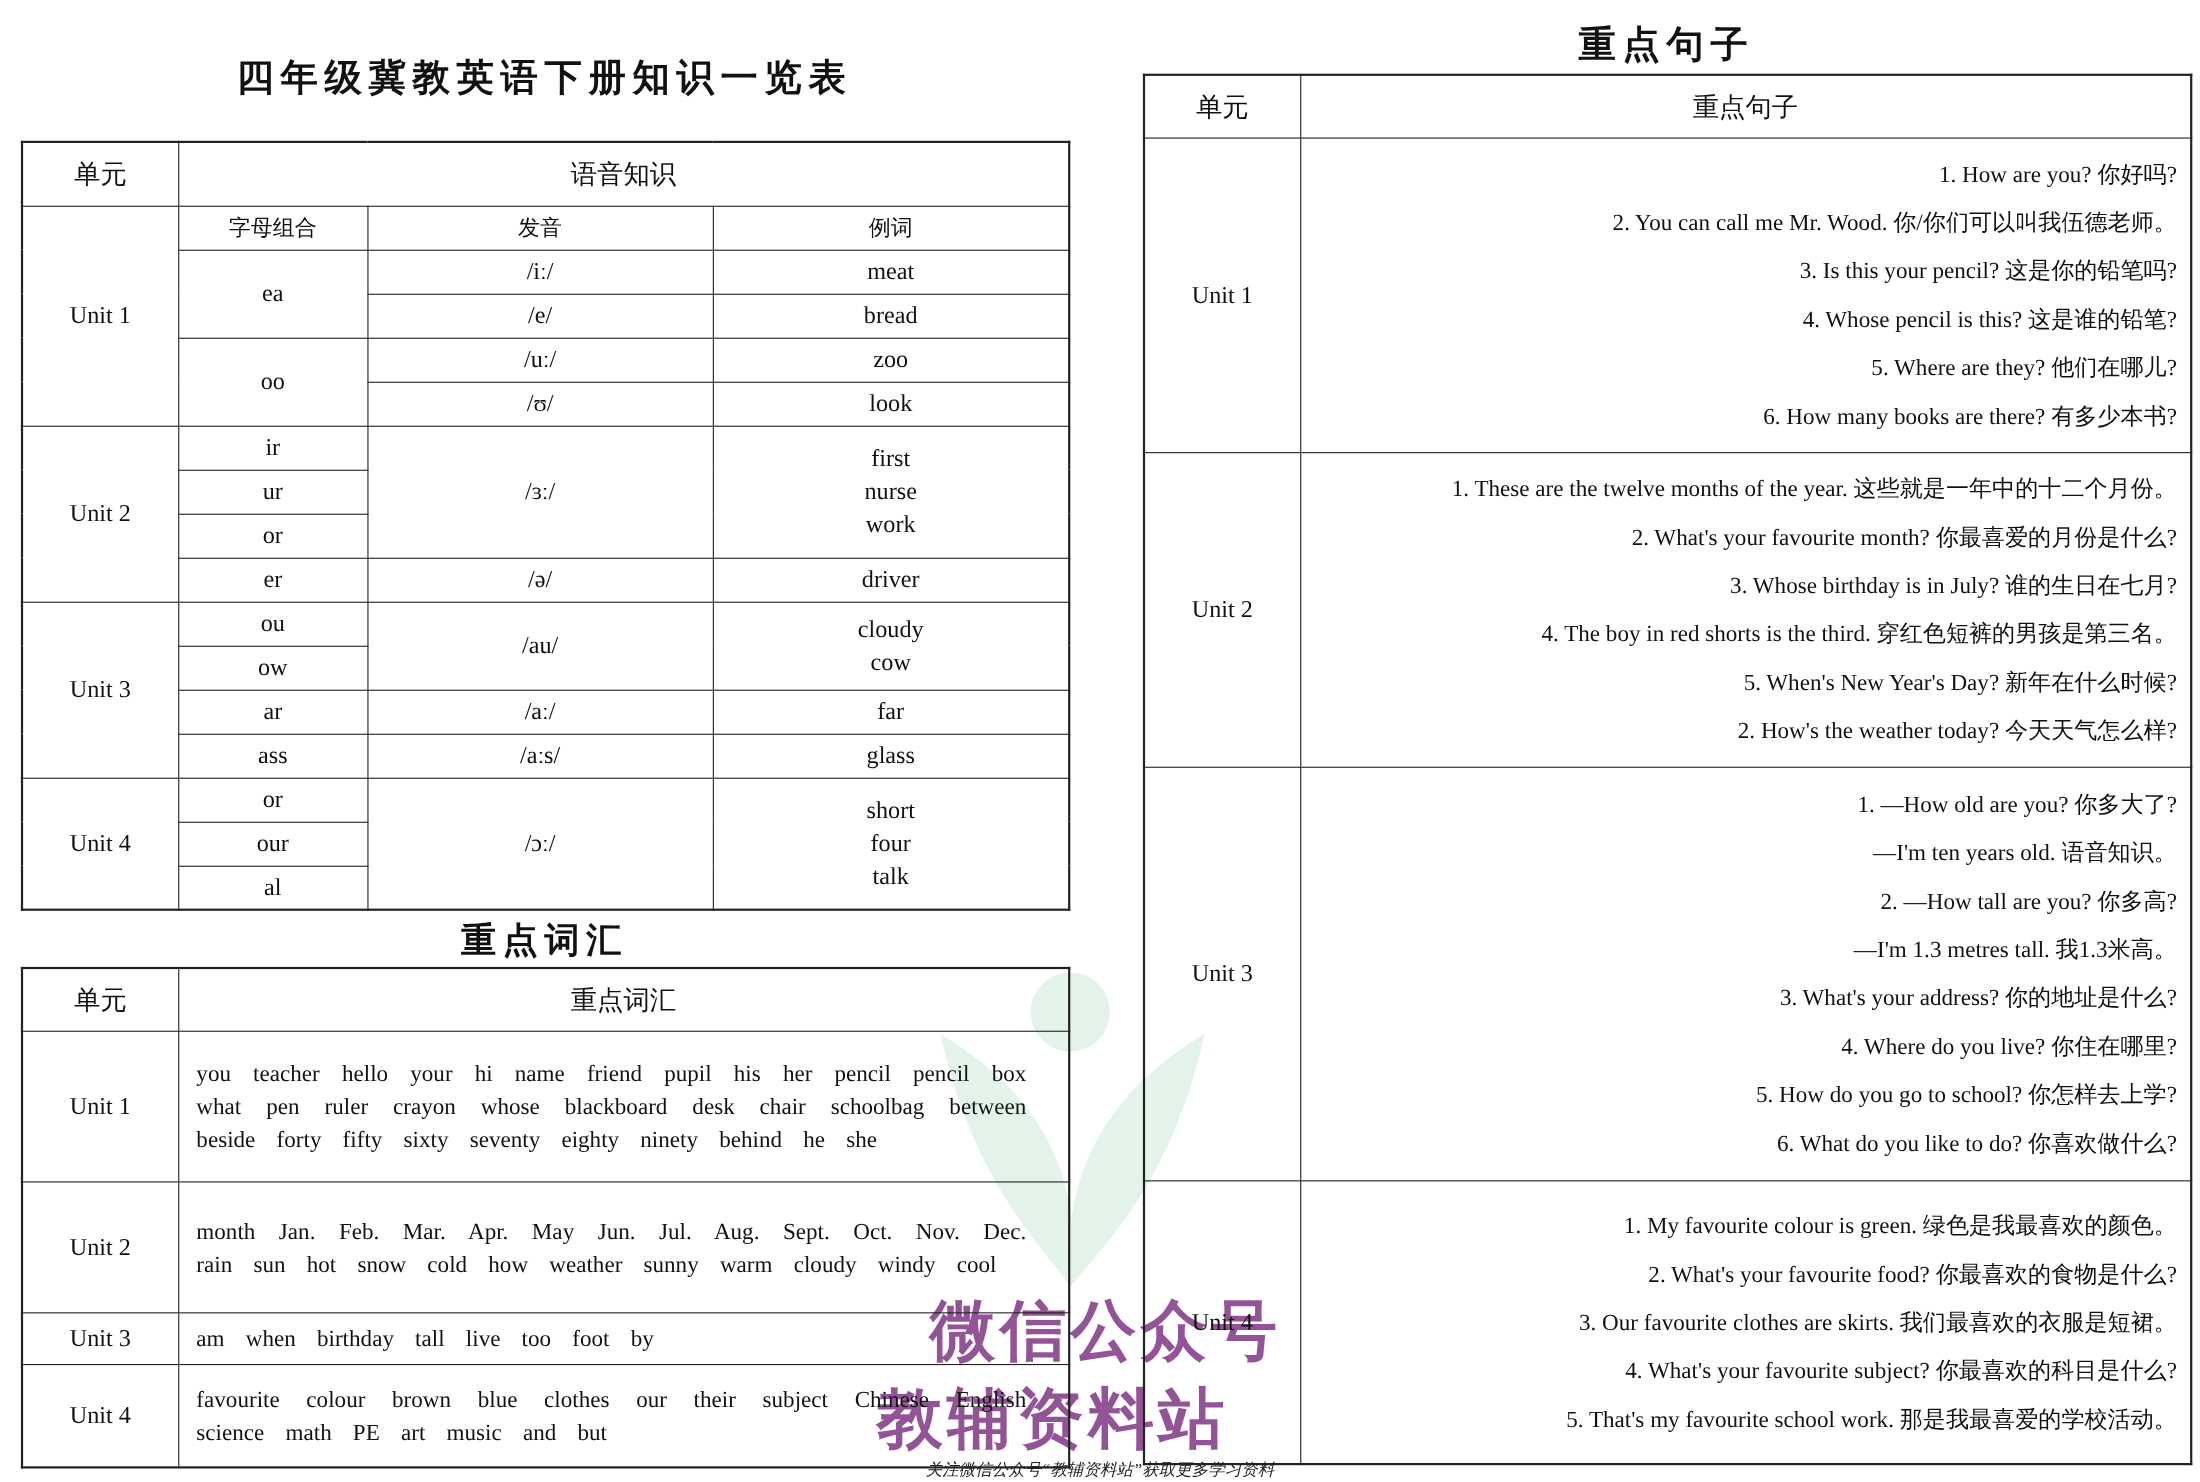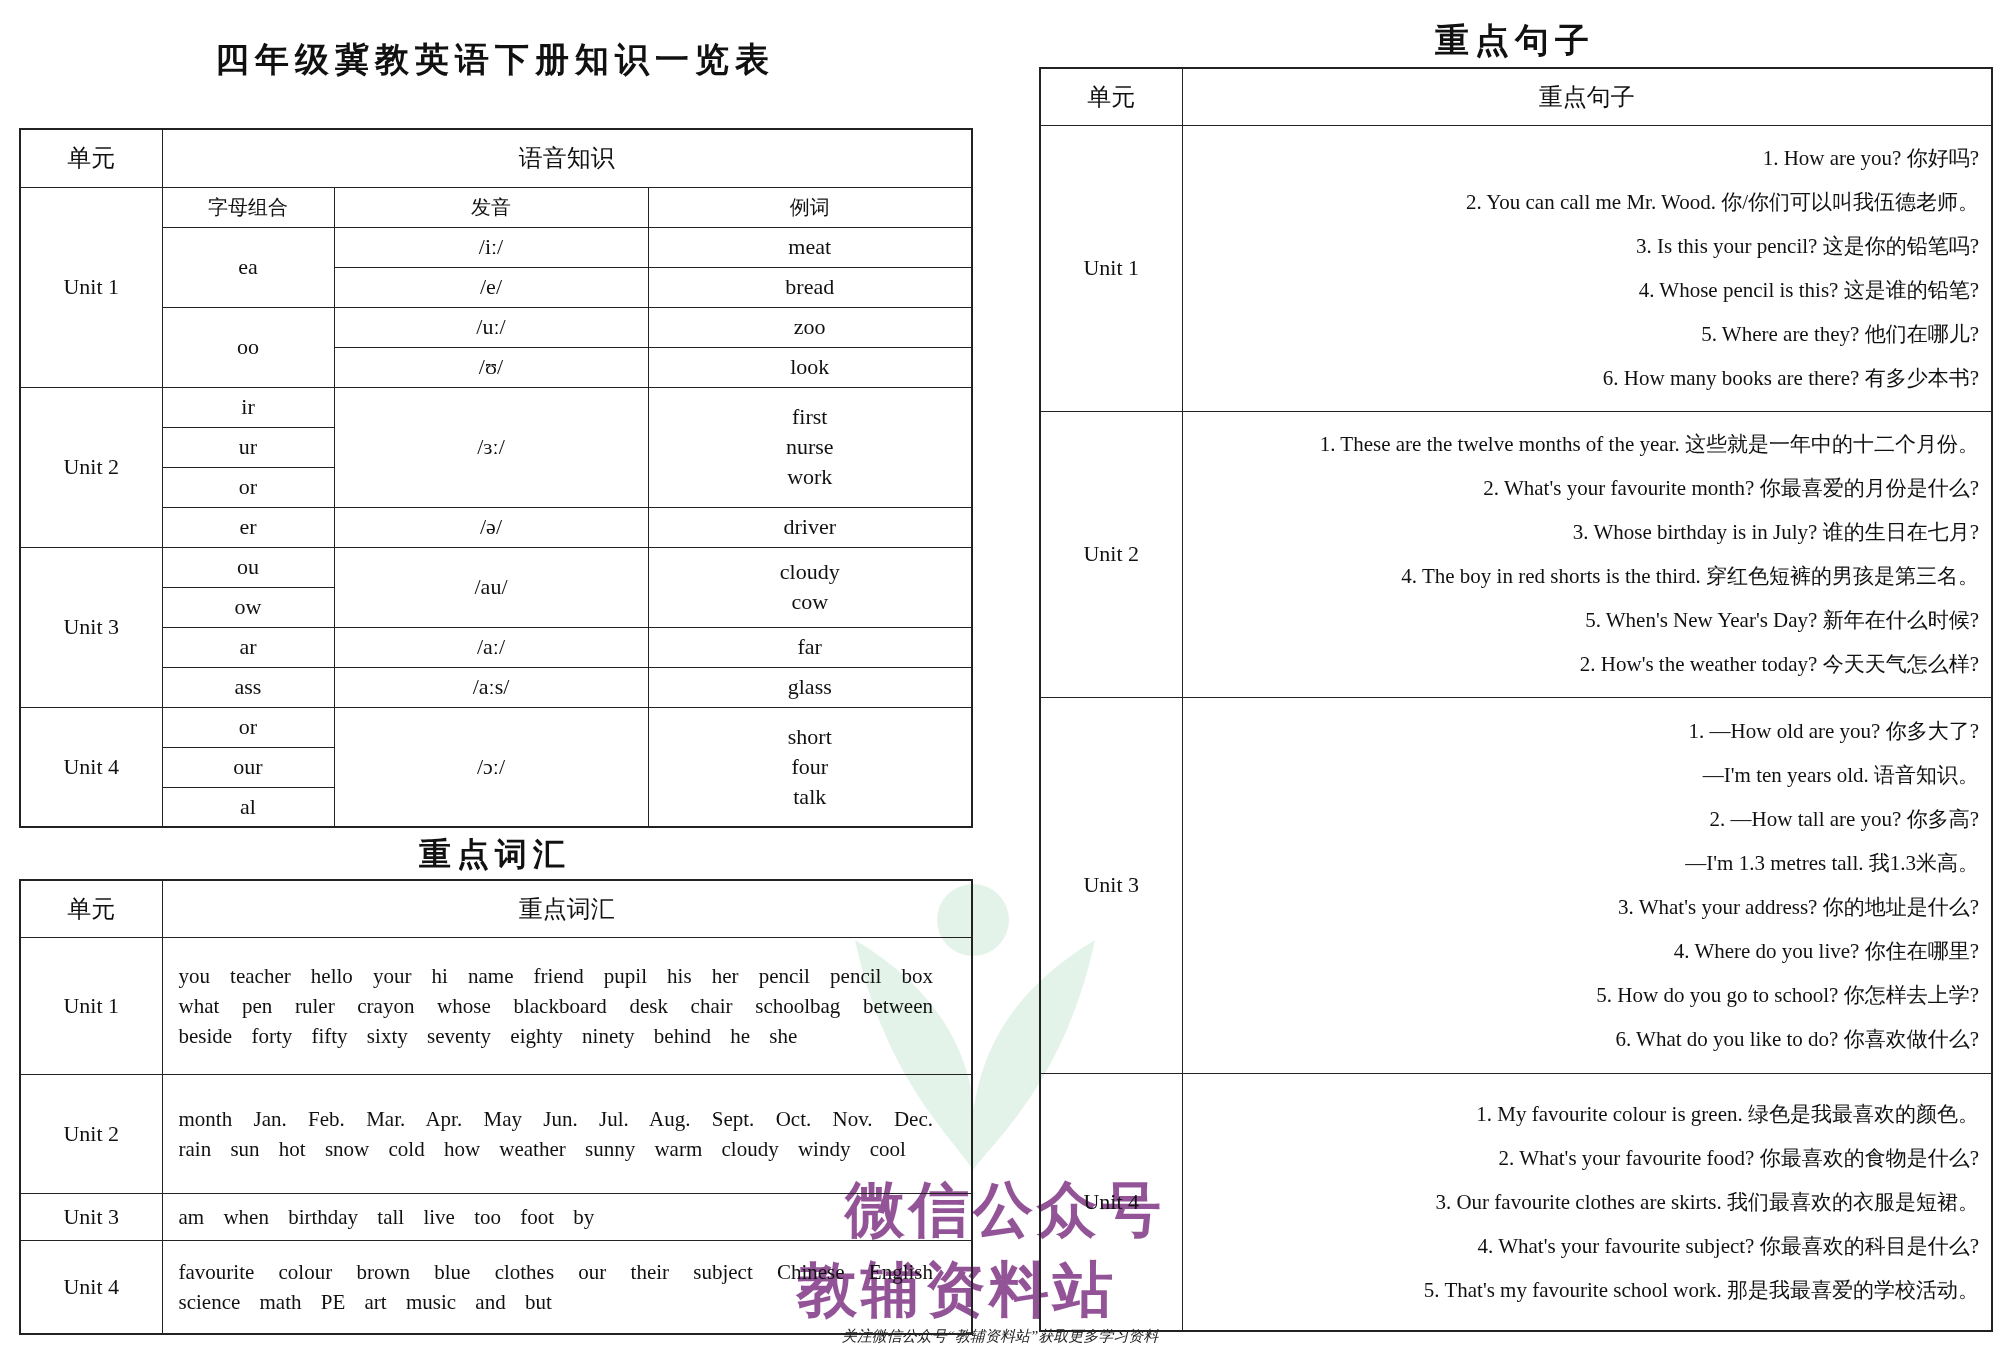--- a/index.html
+++ b/index.html
@@ -25,21 +25,21 @@
 <div class="abs" style="left:845px;top:880px;width:260px;height:300px;">
   <svg width="260" height="300" viewBox="0 0 260 300">
     <circle cx="128" cy="40" r="36" fill="#e3f3ea"></circle>
     <path d="M10 60 C40 200 110 260 128 290 C140 200 110 120 10 60Z" fill="#e3f3ea"></path>
     <path d="M250 60 C220 200 150 260 128 290 C120 200 150 120 250 60Z" fill="#e3f3ea"></path>
   </svg>
 </div>
 <div class="wm" style="left:845px;top:1170px;">微信公众号</div>
 <div class="wm" style="left:797px;top:1250px;">教辅资料站</div>
 
-<div class="abs title" style="left:19px;width:952px;top:37px;font-size:34px;">四年级冀教英语下册知识一览表</div>
+<div class="abs title" style="left:19px;width:952px;top:48px;font-size:34px;">四年级冀教英语下册知识一览表</div>
 
 <table class="outer" style="left:19px;top:128px;width:952px;">
   <colgroup>
       <col style="width:142px">
       <col style="width:172px">
       <col style="width:314px">
       <col style="width:324px">
     </colgroup>
   <tbody>
       <tr style="height:58px">

